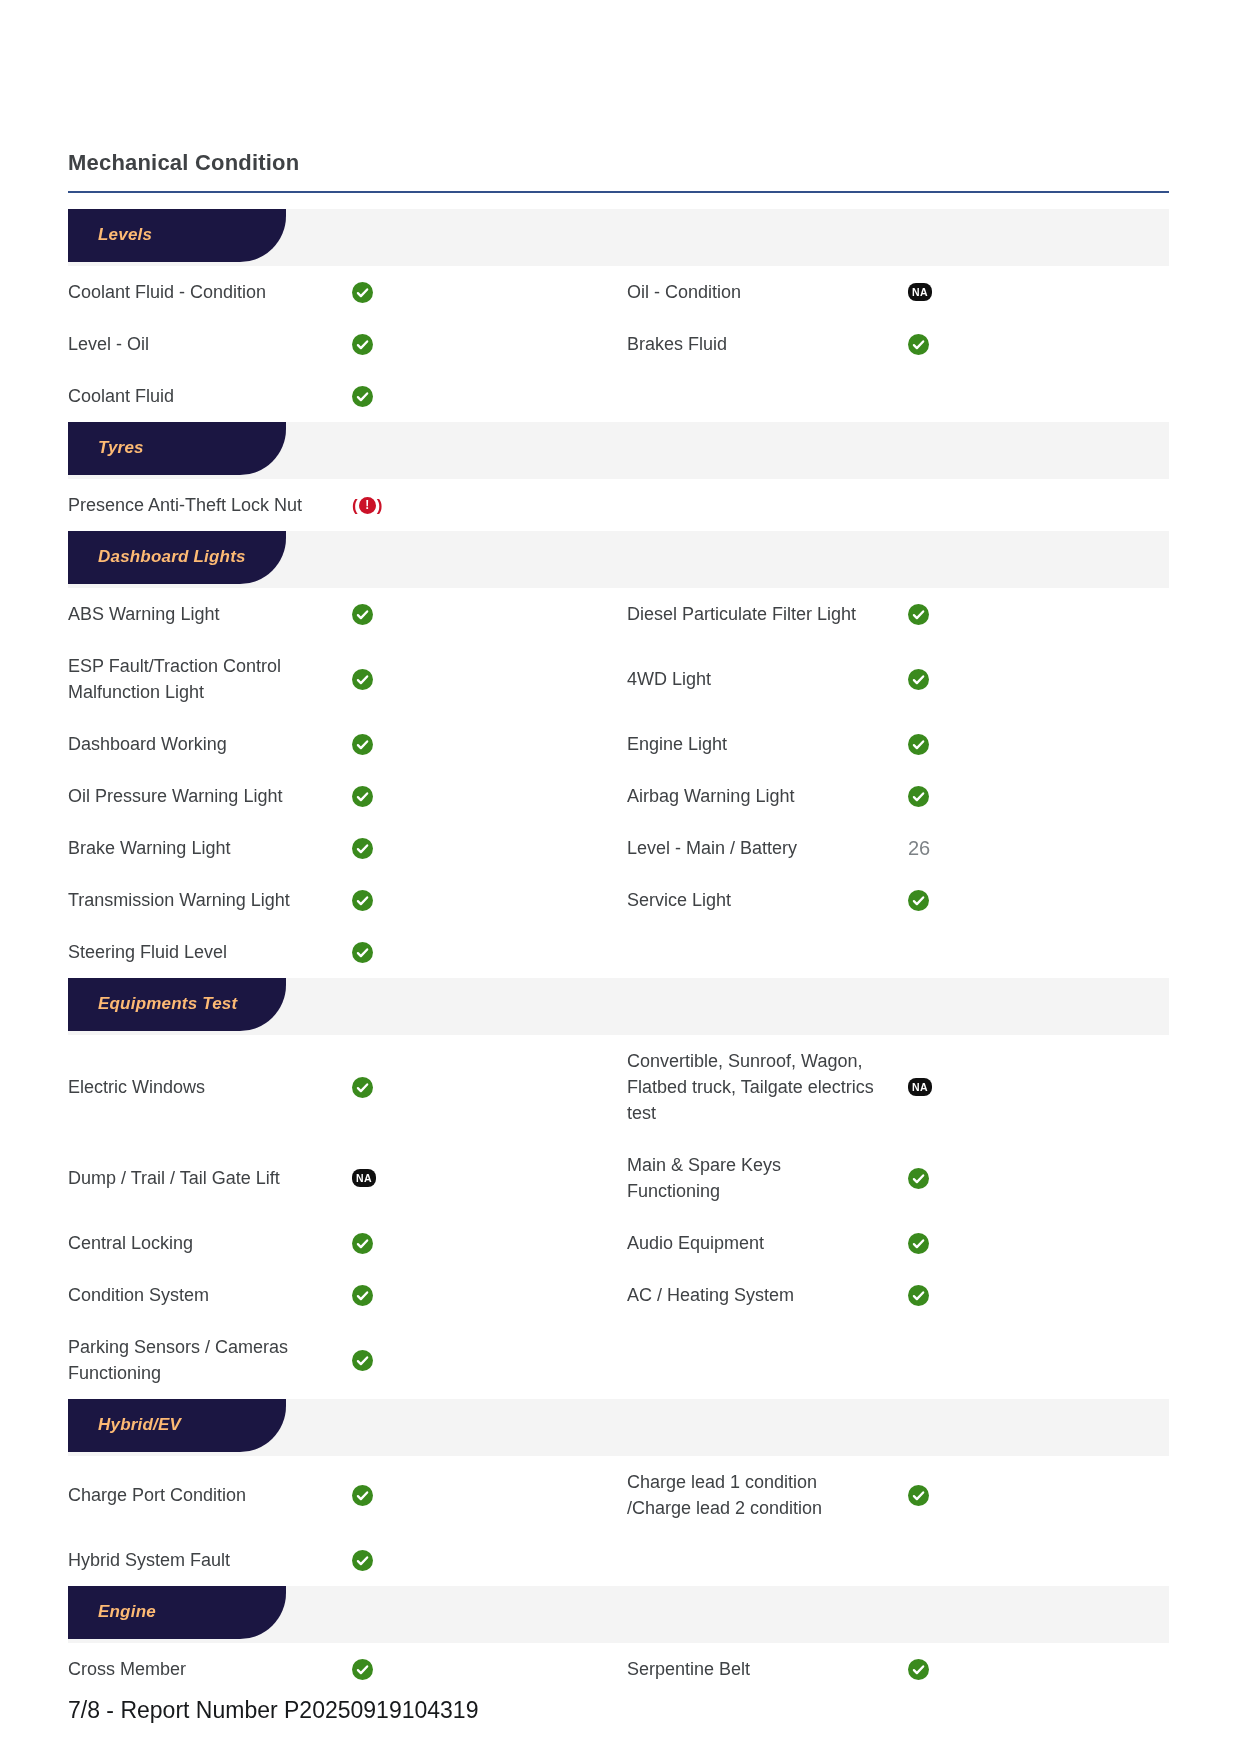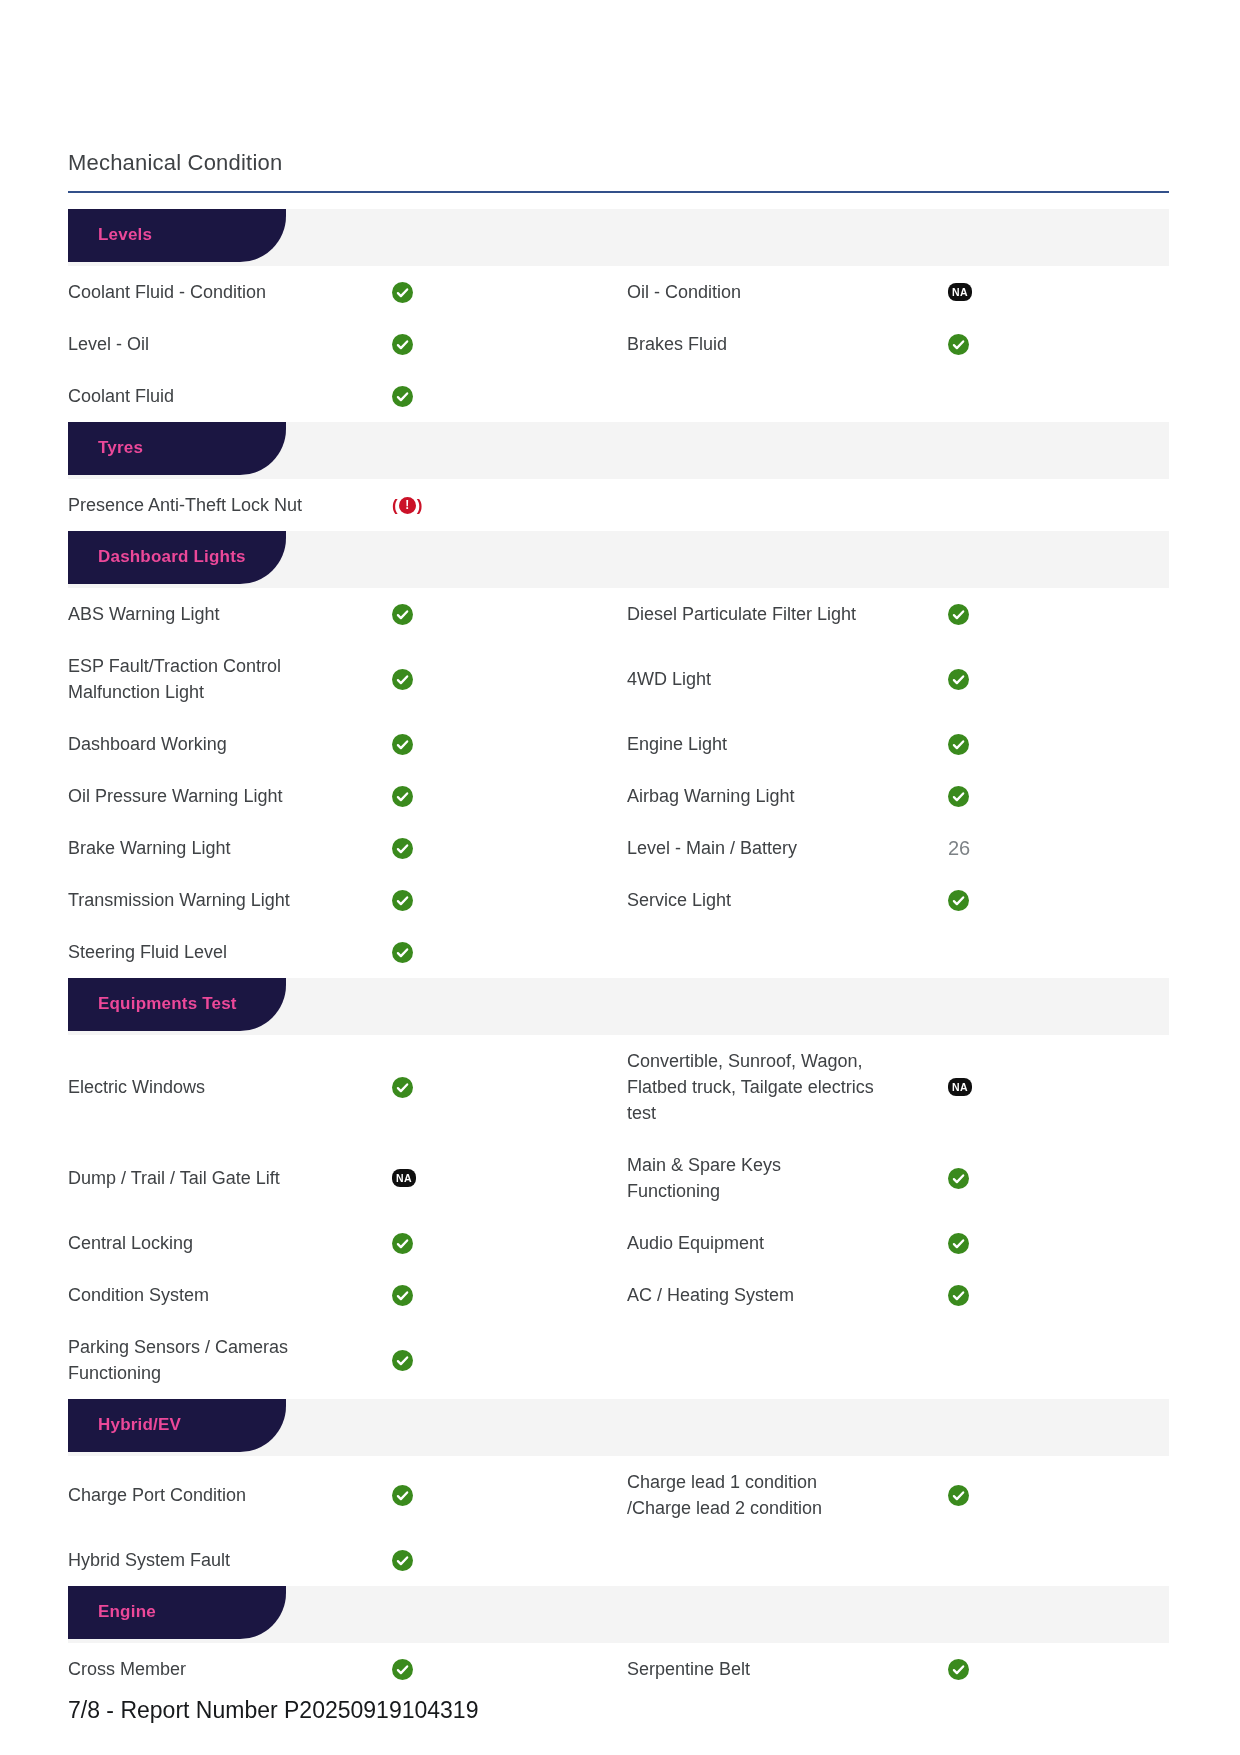--- a/index.html
+++ b/index.html
@@ -4,41 +4,41 @@
 <style>
   html,body{margin:0;padding:0;}
   body{
     width:1240px;height:1755px;position:relative;overflow:hidden;
     background:#ffffff;
     font-family:"Liberation Sans","DejaVu Sans",sans-serif;
     color:var(--text,#3f4245);
   }
   .content{position:absolute;left:68px;top:0;width:1101px;padding-top:150px;}
   .page-title{
-    font-size:22px;line-height:26px;font-weight:400;color:var(--text,#3f4245);
+    font-size:22px;line-height:26px;font-weight:700;color:var(--text,#3f4245);
     letter-spacing:.2px;margin:0;padding-bottom:15px;
     border-bottom:2px solid var(--rule,#32508a);
   }
   .sections{margin-top:16px;}
   .section{margin:0;}
   .band{
     background:var(--band,#f4f4f4);height:57px;position:relative;
   }
   .pill{
     position:absolute;left:0;top:0;height:53px;width:218px;
     background:var(--navy,#1b1642);
     border-radius:0 0 46px 0;
     display:flex;align-items:center;
   }
   .pill span{
-    color:#ec4899;font-size:17px;font-weight:700;letter-spacing:.2px;
-    padding-left:30px;padding-bottom:2px;
+    color:#fdba74;font-size:17px;font-weight:700;letter-spacing:.2px;
+    padding-left:30px;padding-bottom:2px;font-style:italic;
   }
   .row{display:flex;align-items:center;padding:13px 0;}
-  .cell{display:flex;align-items:center;gap:40px;}
+  .cell{display:flex;align-items:center;}
   .cell.left{width:559px;flex:none;}
   .cell.right{flex:1;min-width:0;}
   .lbl{
     font-size:18px;line-height:26px;color:var(--text,#3f4245);
     box-sizing:border-box;flex:none;
   }
   .cell.left  .lbl{width:284px;padding-right:6px;}
   .cell.right .lbl{width:281px;padding-right:32px;}
   .status{display:flex;align-items:center;flex:none;}
   .icon-check{display:inline-flex;color:var(--green,#3a8a1d);}

